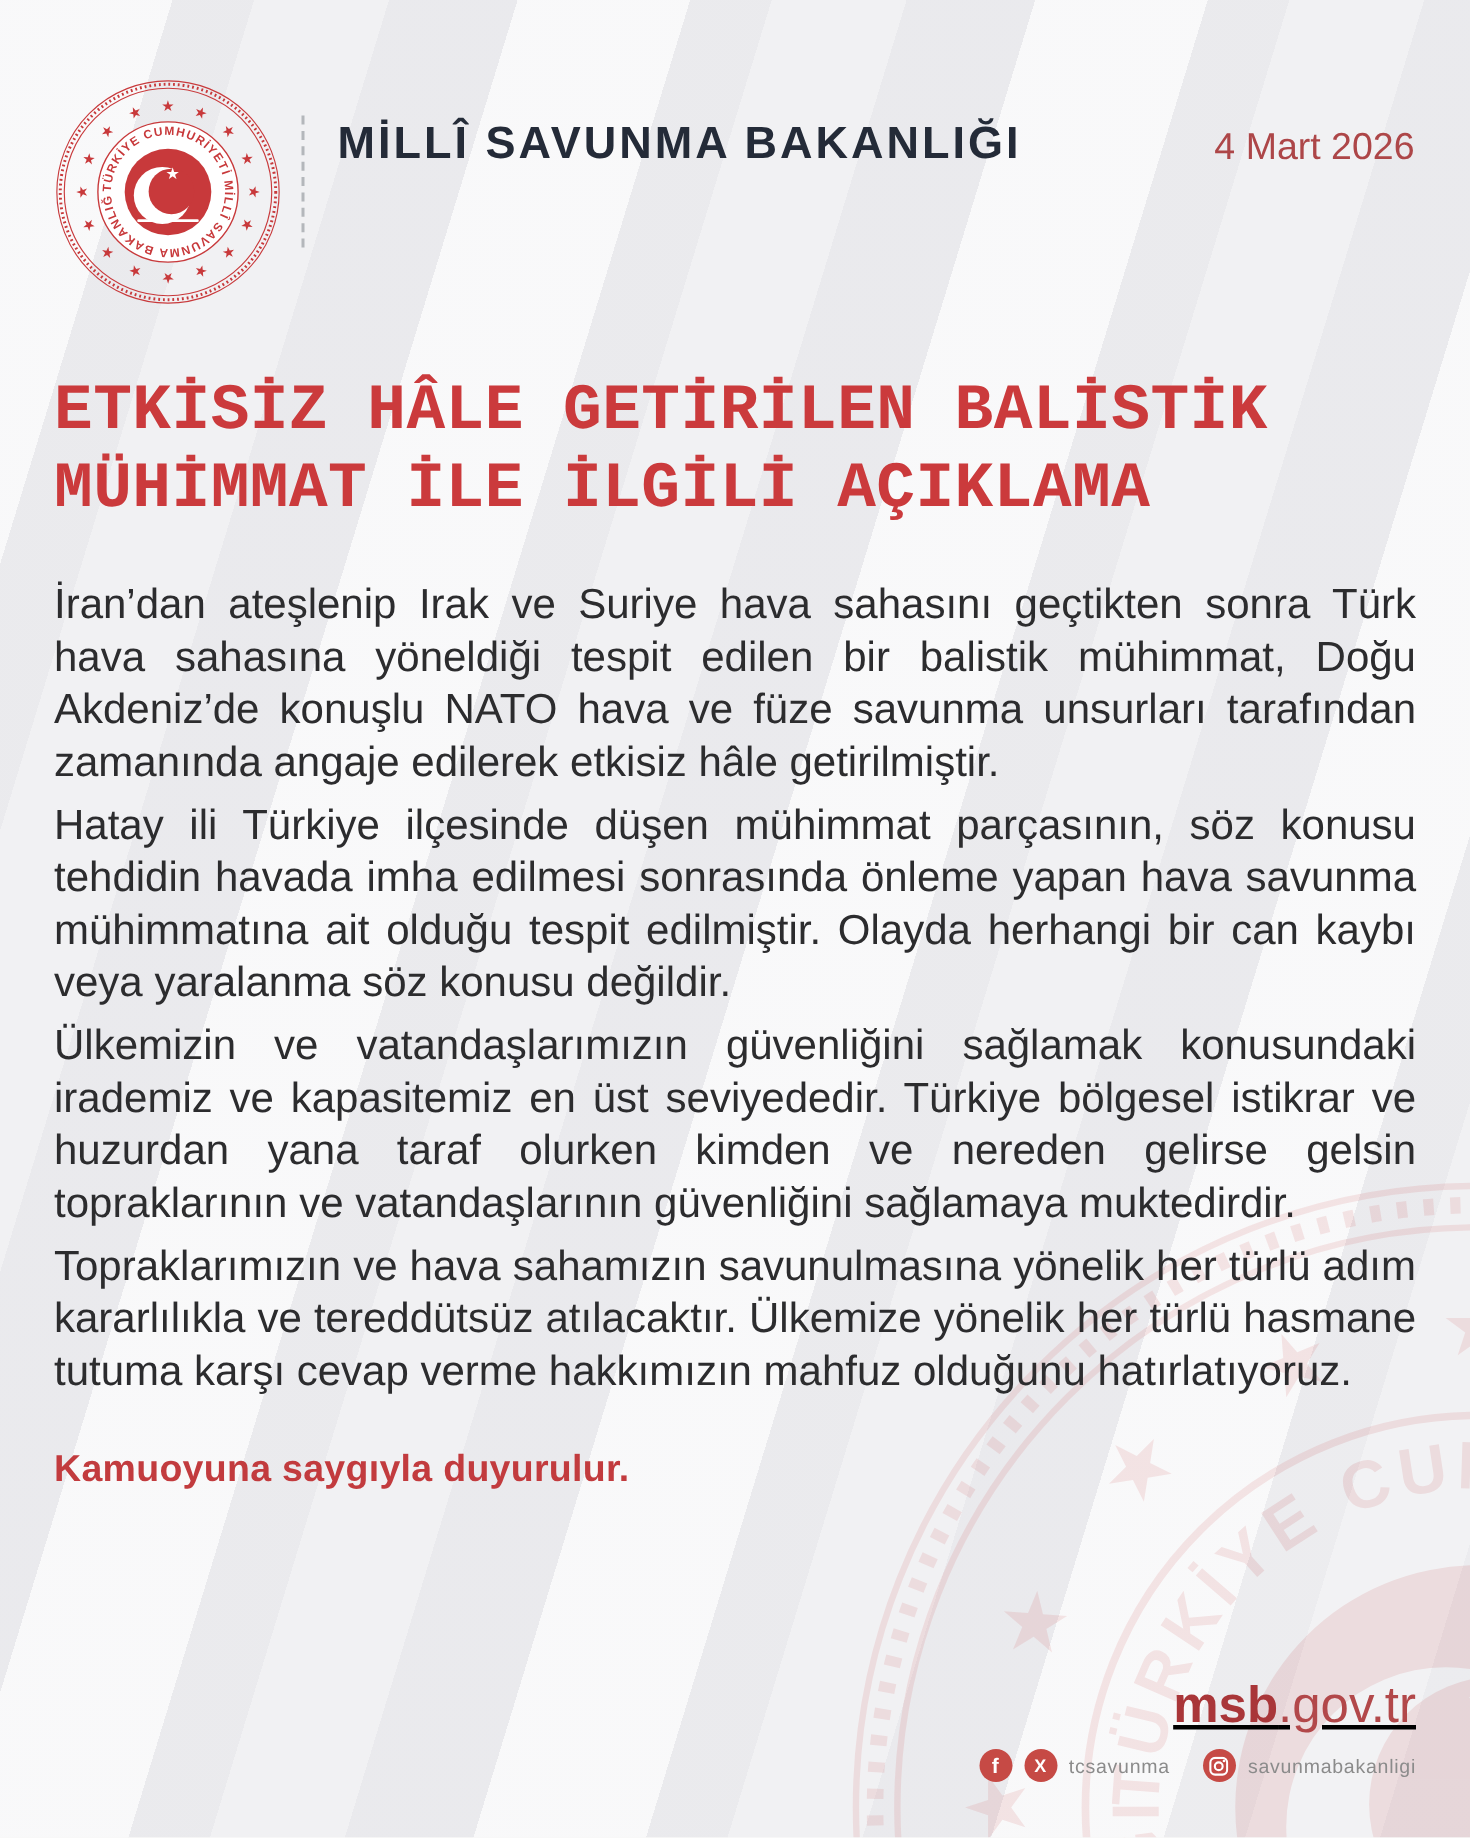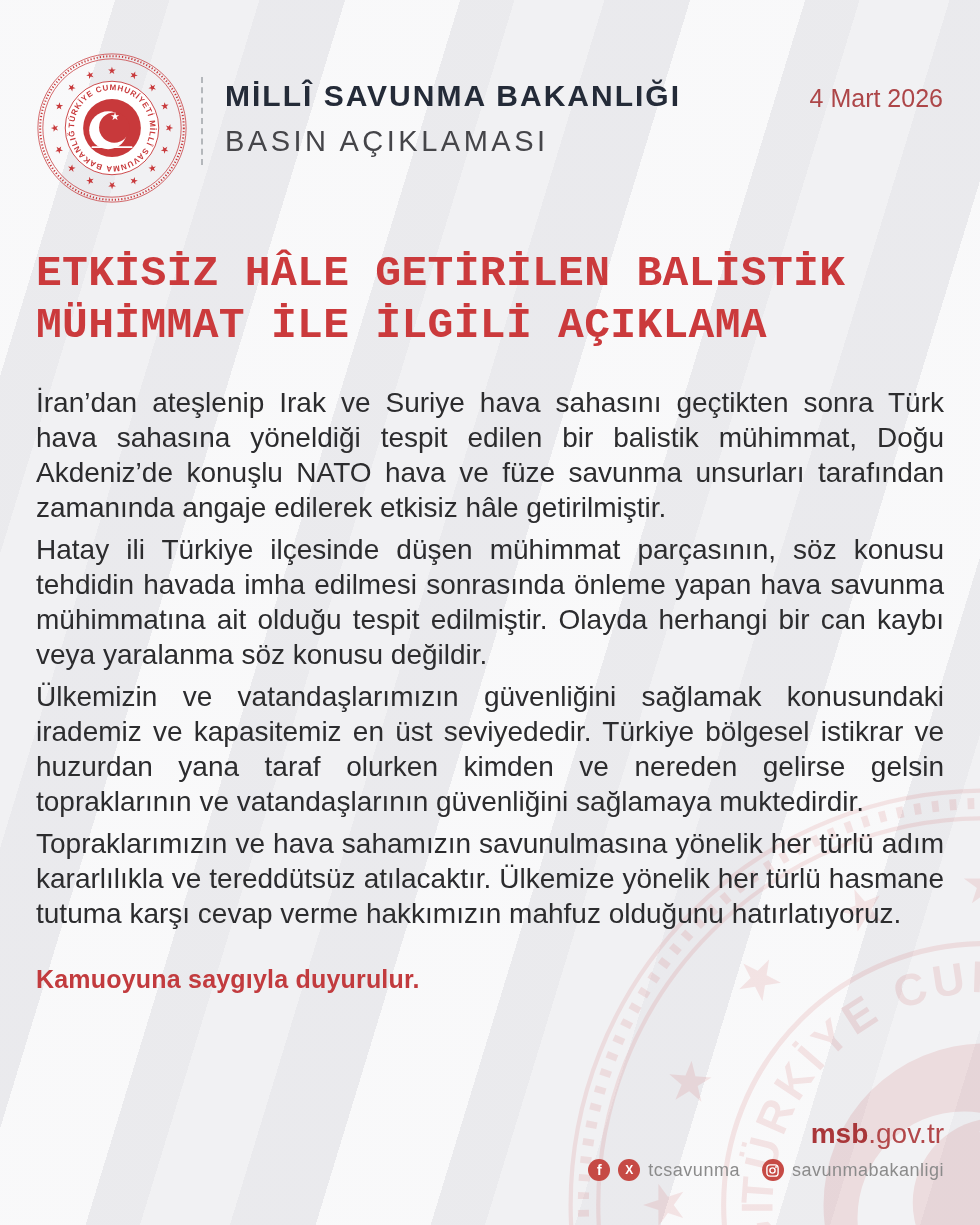--- a/index.html
+++ b/index.html
@@ -44,32 +44,32 @@
   .para{
     font-size: 28px; line-height: 35px; font-weight: 400;
     color: var(--body_text, #2c2c2e); text-align: justify; margin: 0 0 7px;
   }
   .closing{
     margin-top: 34px; font-size: 25px; font-weight: 800;
     color: var(--closing_red, #c23b3e); letter-spacing: .2px;
   }
   
   footer{ position: absolute; right: 36px; top: 1118px; text-align: right; z-index: 2; }
-  .website{ font-size: 28px; white-space: nowrap; }
+  .website{ font-size: 34px; white-space: nowrap; text-decoration: underline; }
   .website .msb{ font-weight: 800; color: var(--msb_red, #a93639); }
   .website .rest{ font-weight: 400; color: var(--msb_rest_red, #b2484a); }
   .social-row{ margin-top: 9px; display: flex; align-items: center; justify-content: flex-end; gap: 8px; }
   .soc-circle{
     width: 22px; height: 22px; border-radius: 50%;
     background: var(--social_red, #c64a45); color: #fff;
     display: inline-flex; align-items: center; justify-content: center;
     font-size: 14px; font-weight: 700; line-height: 1; cursor: pointer;
   }
   .soc-circle.x-circle{ font-size: 12px; }
-  .handle{ font-size: 18px; color: var(--handle_gray, #8b8b8b); letter-spacing: .5px; margin-right: 14px; }
+  .handle{ font-size: 13px; color: var(--handle_gray, #8b8b8b); letter-spacing: .5px; margin-right: 14px; }
   .handle:last-child{ margin-right: 0; }
   
   .watermark{ position: absolute; left: 560px; top: 780px; width: 850px; height: 850px;
               opacity: .11; z-index: 1; pointer-events: none; }
   .defs-holder{ position: absolute; width: 0; height: 0; overflow: hidden; }
 </style>
 </head>
 <body>
 
 <svg class="defs-holder" xmlns="http://www.w3.org/2000/svg" aria-hidden="true">
@@ -114,21 +114,20 @@
 
   <header>
     <div class="logo-wrap">
       <svg width="152" height="152">
         <use href="#msb-emblem"></use>
       </svg>
     </div>
     <div class="divider"></div>
     <div class="title-block">
       <div class="ministry-title">MİLLÎ SAVUNMA BAKANLIĞI</div>
-      <div class="ministry-subtitle">BASIN AÇIKLAMASI</div>
     </div>
     <div class="date">4 Mart 2026</div>
   </header>
 
   <h1 class="headline">
     <span style="display:block">ETKİSİZ HÂLE GETİRİLEN BALİSTİK</span>
     <span style="display:block">MÜHİMMAT İLE İLGİLİ AÇIKLAMA</span>
   </h1>
 
   <main class="body-text">

